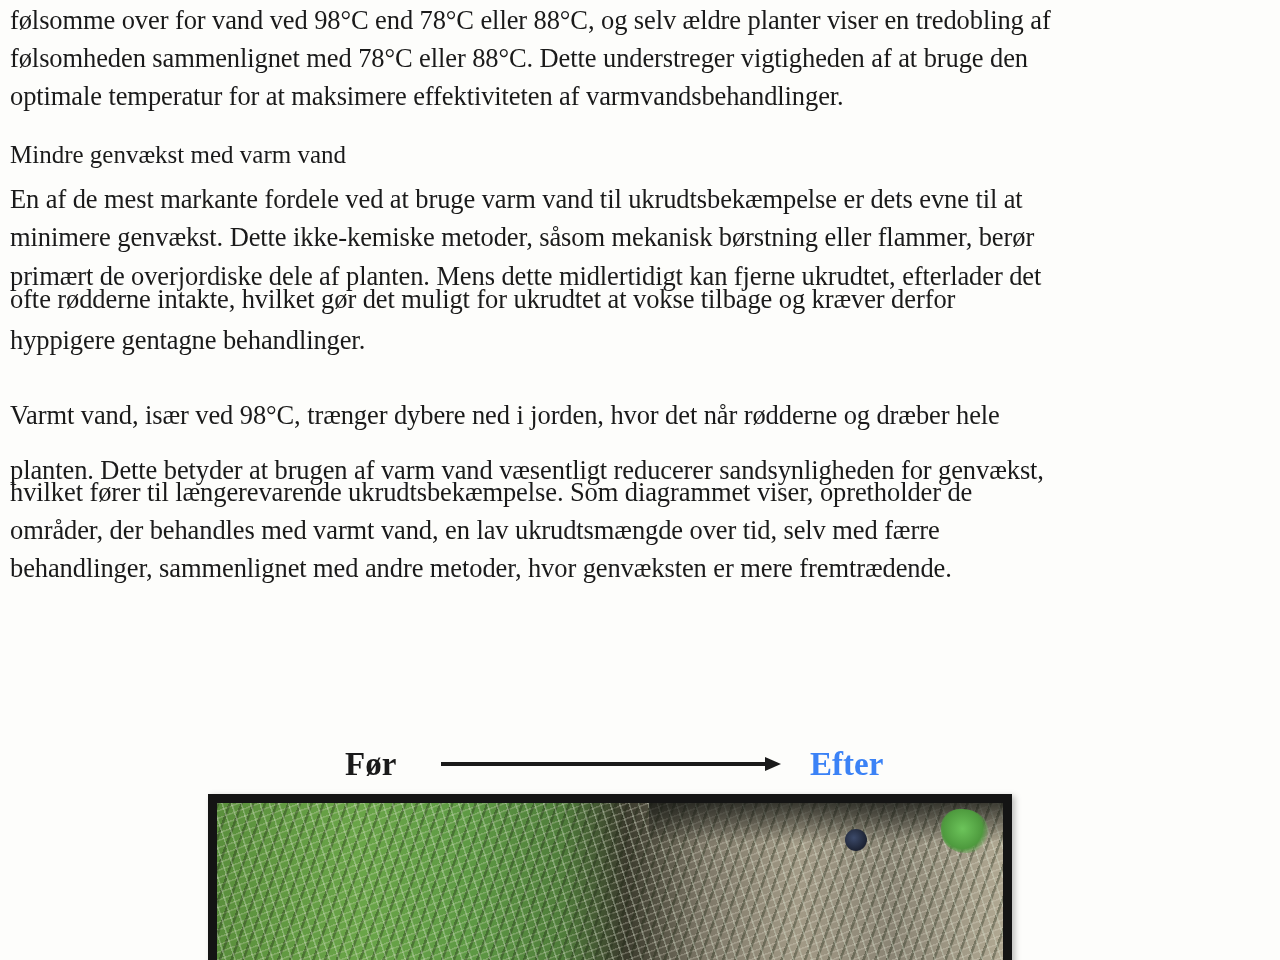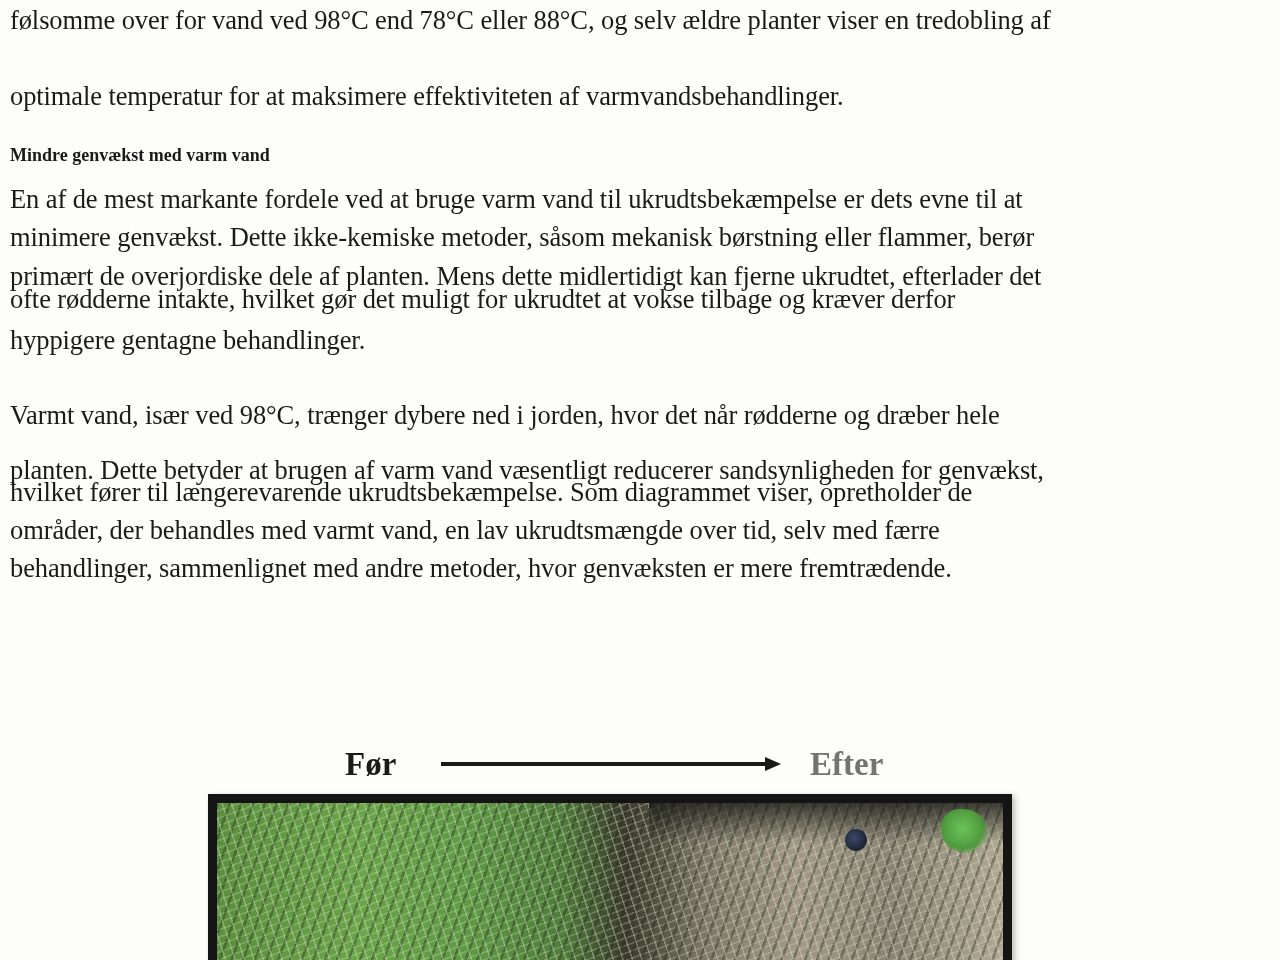--- a/index.html
+++ b/index.html
@@ -28,23 +28,23 @@
       left: 10px;
       font-size: 26.5px;
       line-height: 38px;
       white-space: nowrap;
       letter-spacing: -0.1px;
     }
     .heading {
       position: absolute;
       left: 10px;
       top: 128px;
-      font-size: 18px;
+      font-size: 25px;
       line-height: 38px;
-      font-weight: bold;
+      font-weight: normal;
       white-space: nowrap;
     }
     .figure-caption {
       position: absolute;
       top: 734px;
       left: 0;
       width: 1280px;
       height: 44px;
     }
     .cap-before {
@@ -56,21 +56,21 @@
       line-height: 44px;
       color: #1a1a1a;
     }
     .cap-after {
       position: absolute;
       left: 810px;
       top: 0;
       font-size: 33px;
       font-weight: bold;
       line-height: 44px;
-      color: #737373;
+      color: #3b82f6;
     }
     .cap-arrow {
       position: absolute;
       left: 441px;
       top: 15px;
       width: 340px;
       height: 14px;
     }
     .cap-arrow .shaft {
       position: absolute;
@@ -152,20 +152,21 @@
       border-radius: 50%;
       background: radial-gradient(circle at 40% 40%, #3c4a6a, #1c2232 70%, rgba(28,34,50,0) 90%);
     }
   </style>
 </head>
 <body>
 
 <div class="page">
 
   <div class="line" style="top:-7px;">følsomme over for vand ved 98°C end 78°C eller 88°C, og selv ældre planter viser en tredobling af</div>
+  <div class="line" style="top:31px;">følsomheden sammenlignet med 78°C eller 88°C. Dette understreger vigtigheden af at bruge den</div>
   <div class="line" style="top:69px;">optimale temperatur for at maksimere effektiviteten af varmvandsbehandlinger.</div>
 
   <div class="heading">Mindre genvækst med varm vand</div>
 
   <div class="line" style="top:172px;">En af de mest markante fordele ved at bruge varm vand til ukrudtsbekæmpelse er dets evne til at</div>
   <div class="line" style="top:210px;">minimere genvækst. Dette ikke-kemiske metoder, såsom mekanisk børstning eller flammer, berør</div>
   <div class="line" style="top:249px;">primært de overjordiske dele af planten. Mens dette midlertidigt kan fjerne ukrudtet, efterlader det</div>
   <div class="line" style="top:272px;">ofte rødderne intakte, hvilket gør det muligt for ukrudtet at vokse tilbage og kræver derfor</div>
   <div class="line" style="top:313px;">hyppigere gentagne behandlinger.</div>
 

